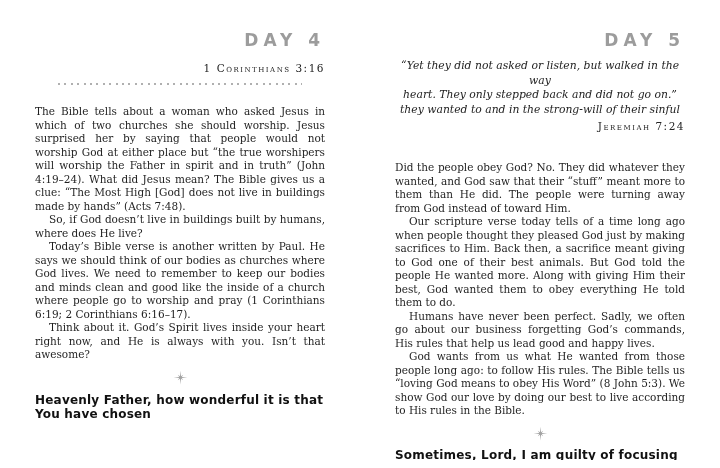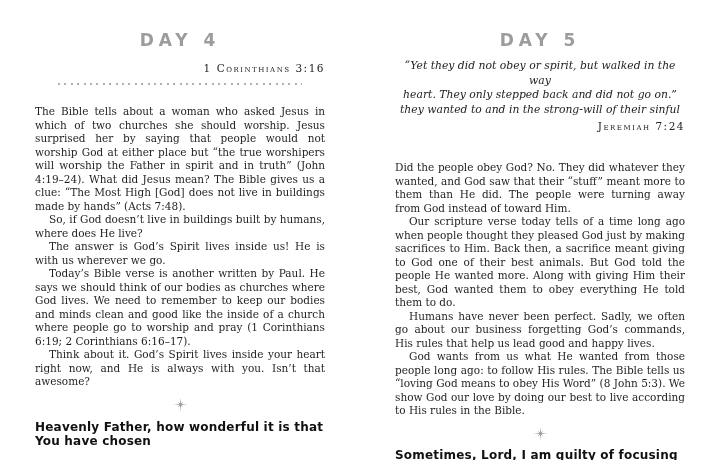--- a/index.html
+++ b/index.html
@@ -19,21 +19,21 @@
     gap:70px;
     font-family:"DejaVu Serif","Liberation Serif",serif;
     overflow:hidden;
   }
   .page{
     width:290px;height:430px;
     display:flex;flex-direction:column;
     overflow:hidden;
   }
   .day-heading{
-    text-align:center;
+    text-align:right;
     font-family:"DejaVu Sans","Liberation Sans",sans-serif;
     font-weight:bold;
     font-size:17px;
     letter-spacing:5px;
     color:var(--heading,#9c9c9c);
     margin-bottom:9px;
     white-space:nowrap;
   }
   .verse{
     text-align:center;
@@ -85,39 +85,38 @@
 
 <div class="spread">
 
   <section class="page">
     <h1 class="day-heading">DAY 4</h1>
     <div class="verse-ref">1 Corinthians 3:16</div>
     <div class="dotted-divider"></div>
     <div class="body-text">
       <p>The Bible tells about a woman who asked Jesus in which of two churches she should worship. Jesus surprised her by saying that people would not worship God at either place but “the true worshipers will worship the Father in spirit and in truth” (John 4:19–24). What did Jesus mean? The Bible gives us a clue: “The Most High [God] does not live in buildings made by hands” (Acts 7:48).</p>
       <p>So, if God doesn’t live in buildings built by humans, where does He live?</p>
-      <p>The answer is God’s Spirit lives inside us! He is with us wherever we go.</p>
       <p>Today’s Bible verse is another written by Paul. He says we should think of our bodies as churches where God lives. We need to remember to keep our bodies and minds clean and good like the inside of a church where people go to worship and pray (1 Corinthians 6:19; 2 Corinthians 6:16–17).</p>
       <p>Think about it. God’s Spirit lives inside your heart right now, and He is always with you. Isn’t that awesome?</p>
     </div>
     <div class="star-ornament">
       <svg width="15" height="15" viewBox="0 0 24 24" fill="#a3a3a3">
         <path d="M12 1 L12.84 9.97 L16.24 7.76 L14.03 11.16 L23 12 L14.03 12.84 L16.24 16.24 L12.84 14.03 L12 23 L11.16 14.03 L7.76 16.24 L9.97 12.84 L1 12 L9.97 11.16 L7.76 7.76 L11.16 9.97 Z"></path>
       </svg>
     </div>
     <div class="prayer">
       <div>Heavenly Father, how wonderful it is that You have chosen</div>
 
     </div>
   </section>
 
   <section class="page">
     <h1 class="day-heading">DAY 5</h1>
     <div class="verse">
-      <div>“Yet they did not obey or spirit, but walked in the way</div>
+      <div>“Yet they did not asked or listen, but walked in the way</div>
       <div>heart. They only stepped back and did not go on.”</div>
       <div>they wanted to and in the strong-will of their sinful</div>
     </div>
     <div class="verse-ref">Jeremiah 7:24</div>
     <div class="dotted-divider"></div>
     <div class="body-text">
       <p>Did the people obey God? No. They did whatever they wanted, and God saw that their “stuff” meant more to them than He did. The people were turning away from God instead of toward Him.</p>
       <p>Our scripture verse today tells of a time long ago when people thought they pleased God just by making sacrifices to Him. Back then, a sacrifice meant giving to God one of their best animals. But God told the people He wanted more. Along with giving Him their best, God wanted them to obey everything He told them to do.</p>
       <p>Humans have never been perfect. Sadly, we often go about our business forgetting God’s commands, His rules that help us lead good and happy lives.</p>
       <p>God wants from us what He wanted from those people long ago: to follow His rules. The Bible tells us “loving God means to obey His Word” (8 John 5:3). We show God our love by doing our best to live according to His rules in the Bible.</p>

